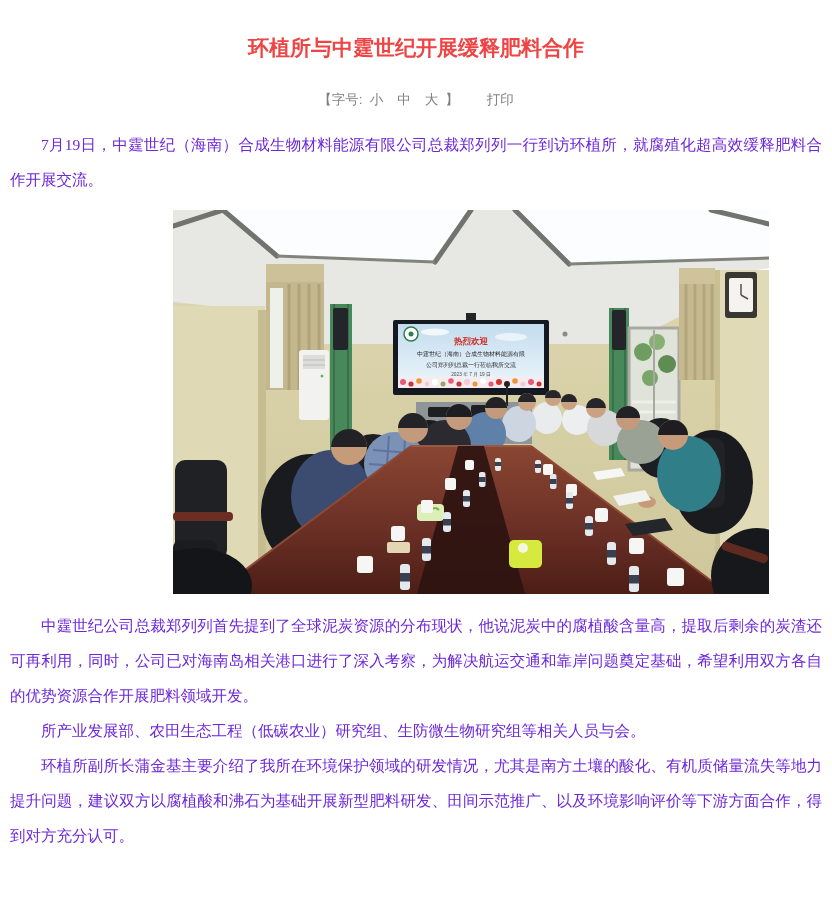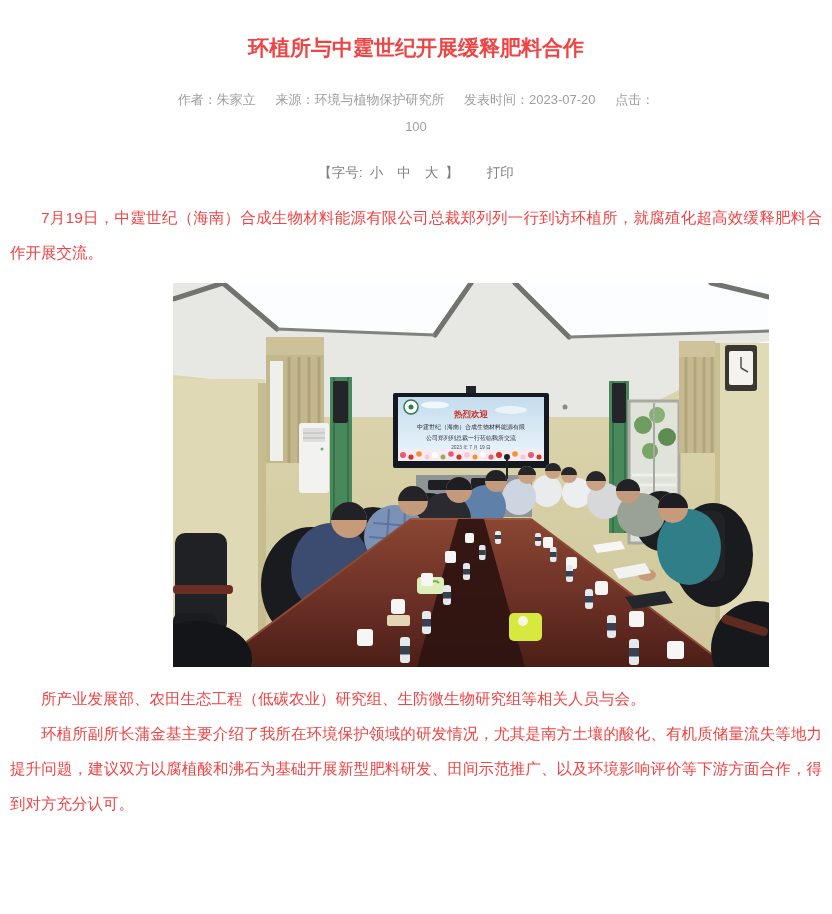--- a/index.html
+++ b/index.html
@@ -6,38 +6,31 @@
   body{font-family:"Liberation Sans","DejaVu Sans",sans-serif;color:#5c5c5c;}
   .page{width:832px;margin:0 auto;box-sizing:border-box;padding:24px 10px 20px;}
   .title{font-size:21px;line-height:28px;font-weight:bold;color:#ef4444;text-align:center;margin:10px 0 24px;}
   .meta{text-align:center;color:#9e9e9e;font-size:13px;line-height:27px;}
   .meta .pair{margin:0 8px;white-space:nowrap;}
   .meta .hits-value{display:block;}
   .controls{text-align:center;color:#7f7f7f;font-size:13.5px;line-height:27px;margin-top:19px;}
   .controls .fs-link{margin:0 7px;cursor:pointer;}
   .controls .print-link{margin-left:28px;cursor:pointer;}
   .article{margin-top:14px;}
-  .article p{margin:0;font-size:15.5px;line-height:35px;color:#ef4444;text-indent:2em;text-align:justify;}
+  .article p{margin:0;font-size:15.5px;line-height:35px;color:#6d28d9;text-indent:2em;text-align:justify;font-family:Liberation Serif, serif;}
   figure.photo{margin:13px auto 14px;width:486px;height:384px;padding:0;display:block;}
   figure.photo svg{display:block;}
 </style>
 </head>
 <body>
 
 <div class="page">
 
   <h1 class="title">环植所与中霆世纪开展缓释肥料合作</h1>
 
-  <div class="meta">
-    <span class="pair"><span>作者：</span><span>朱家立</span></span>
-    <span class="pair"><span>来源：</span><span>环境与植物保护研究所</span></span>
-    <span class="pair"><span>发表时间：</span><span>2023-07-20</span></span>
-    <span class="pair">点击：</span>
-    <span class="hits-value">100</span>
-  </div>
 
   <div class="controls">
     <span>【字号:</span><span class="fs-link">小</span><span class="fs-link">中</span><span class="fs-link">大</span><span>】</span><span class="print-link">打印</span>
   </div>
 
   <div class="article">
     <p>7月19日，中霆世纪（海南）合成生物材料能源有限公司总裁郑列列一行到访环植所，就腐殖化超高效缓释肥料合作开展交流。</p>
 
     <figure class="photo">
       <svg width="596" height="384" viewBox="0 0 596 384" xmlns="http://www.w3.org/2000/svg">
@@ -338,18 +331,19 @@
         </g>
 
         <g>
           <ellipse cx="24" cy="376" rx="55" ry="38" fill="#141518"></ellipse>
           <ellipse cx="584" cy="366" rx="46" ry="48" fill="#17181b"></ellipse>
           <rect x="548" y="338" width="48" height="9" rx="4" fill="#5f2a1f" transform="rotate(18 572 342)"></rect>
         </g>
       </svg>
     </figure>
 
+    <p>中霆世纪公司总裁郑列列首先提到了全球泥炭资源的分布现状，他说泥炭中的腐植酸含量高，提取后剩余的炭渣还可再利用，同时，公司已对海南岛相关港口进行了深入考察，为解决航运交通和靠岸问题奠定基础，希望利用双方各自的优势资源合作开展肥料领域开发。</p>
     <p>所产业发展部、农田生态工程（低碳农业）研究组、生防微生物研究组等相关人员与会。</p>
     <p>环植所副所长蒲金基主要介绍了我所在环境保护领域的研发情况，尤其是南方土壤的酸化、有机质储量流失等地力提升问题，建议双方以腐植酸和沸石为基础开展新型肥料研发、田间示范推广、以及环境影响评价等下游方面合作，得到对方充分认可。</p>
 
   </div>
 
 </div>
 
 </body></html>

